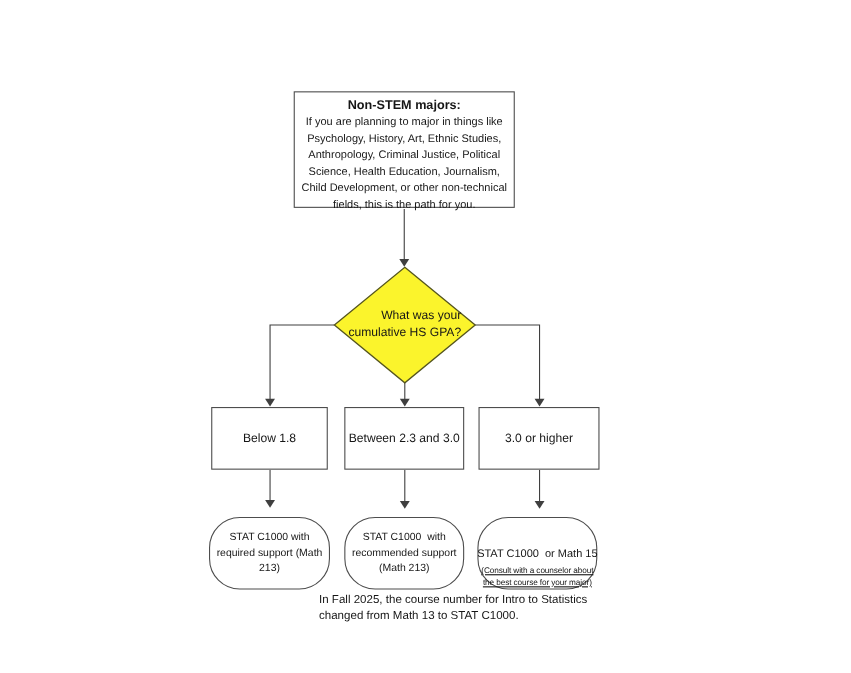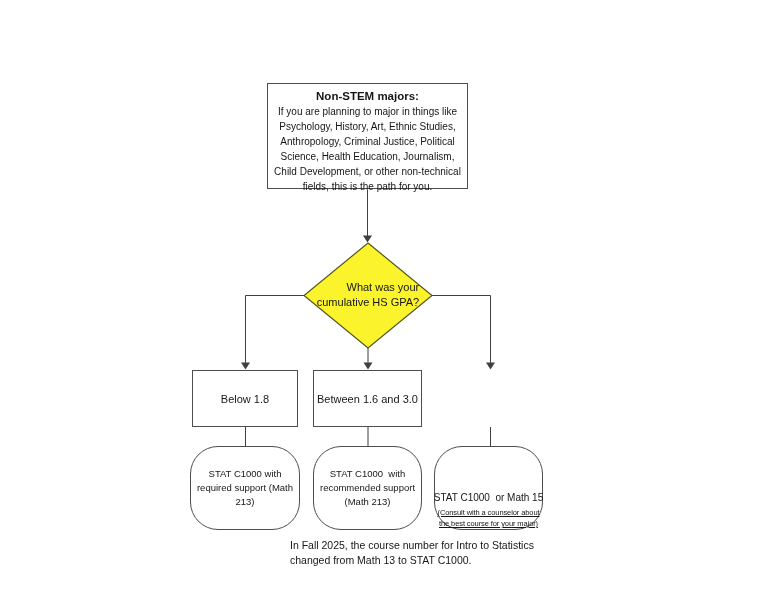--- a/index.html
+++ b/index.html
@@ -57,22 +57,22 @@
   .cond-box {
     height: 57px;
     top: 370px;
     font-size: 11px;
     line-height: 14px;
   }
   .cond-1 { left: 192px; width: 106px; }
   .cond-2 { left: 313px; width: 109px; }
   .cond-3 { left: 435px; width: 110px; }
   .stadium {
-    top: 446px;
-    height: 84px;
+    top: 470px;
+    height: 66px;
     border-radius: 28px;
     font-size: 9.5px;
     line-height: 14px;
   }
   .stadium-1 { left: 190px; width: 110px; }
   .stadium-2 { left: 313px; width: 109px; }
   .stadium-3 { left: 434px; width: 109px; justify-content: flex-end; padding-top: 11px; }
   .pre-text { white-space: pre; }
   .stadium-course {
     font-size: 10px;
@@ -144,21 +144,24 @@
     <div class="intro-body">If you are planning to major in things like Psychology, History, Art, Ethnic Studies, Anthropology, Criminal Justice, Political Science, Health Education, Journalism, Child Development, or other non-technical fields, this is the path for you.</div>
   </div>
 
   <div class="diamond-label">What was your
 cumulative HS GPA?</div>
 
   <div class="node cond-box cond-1">
     <span>Below 1.8</span>
   </div>
   <div class="node cond-box cond-2">
-    <span>Between 1.6 and 3.0</span>
+    <span>Between 2.3 and 3.0</span>
+  </div>
+  <div class="node cond-box cond-3">
+    <span>3.0 or higher</span>
   </div>
 
   <div class="node stadium stadium-1">
     <span class="pre-text">STAT C1000 with
 required support (Math
 213)</span>
   </div>
   <div class="node stadium stadium-2">
     <span class="pre-text">STAT C1000  with
 recommended support

